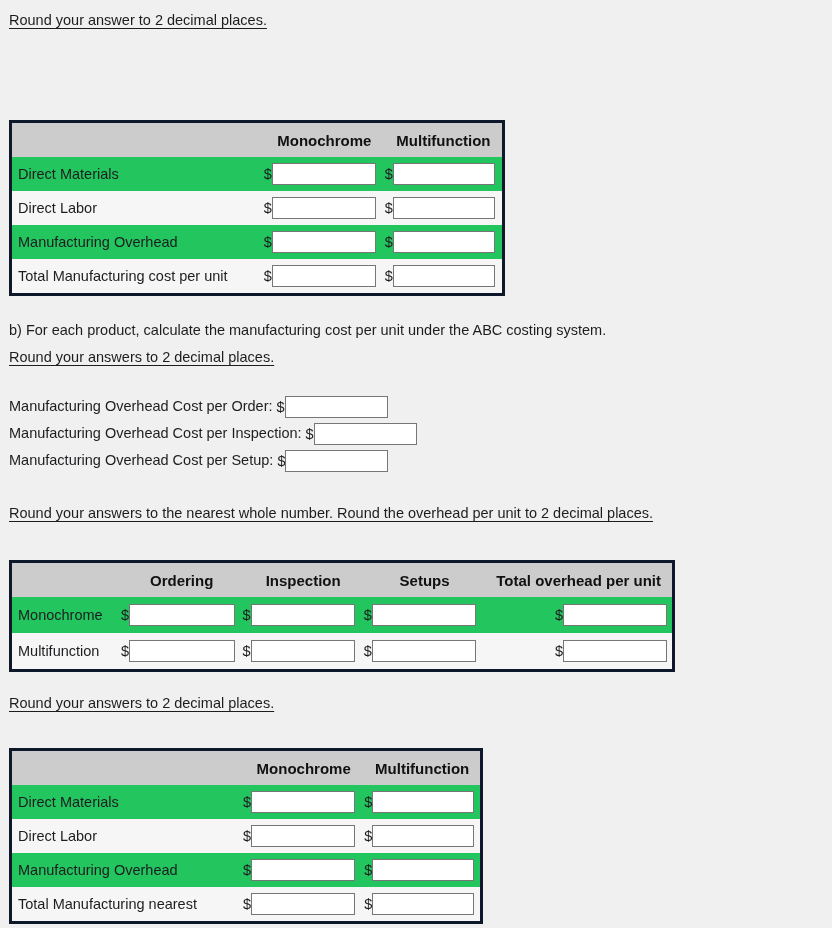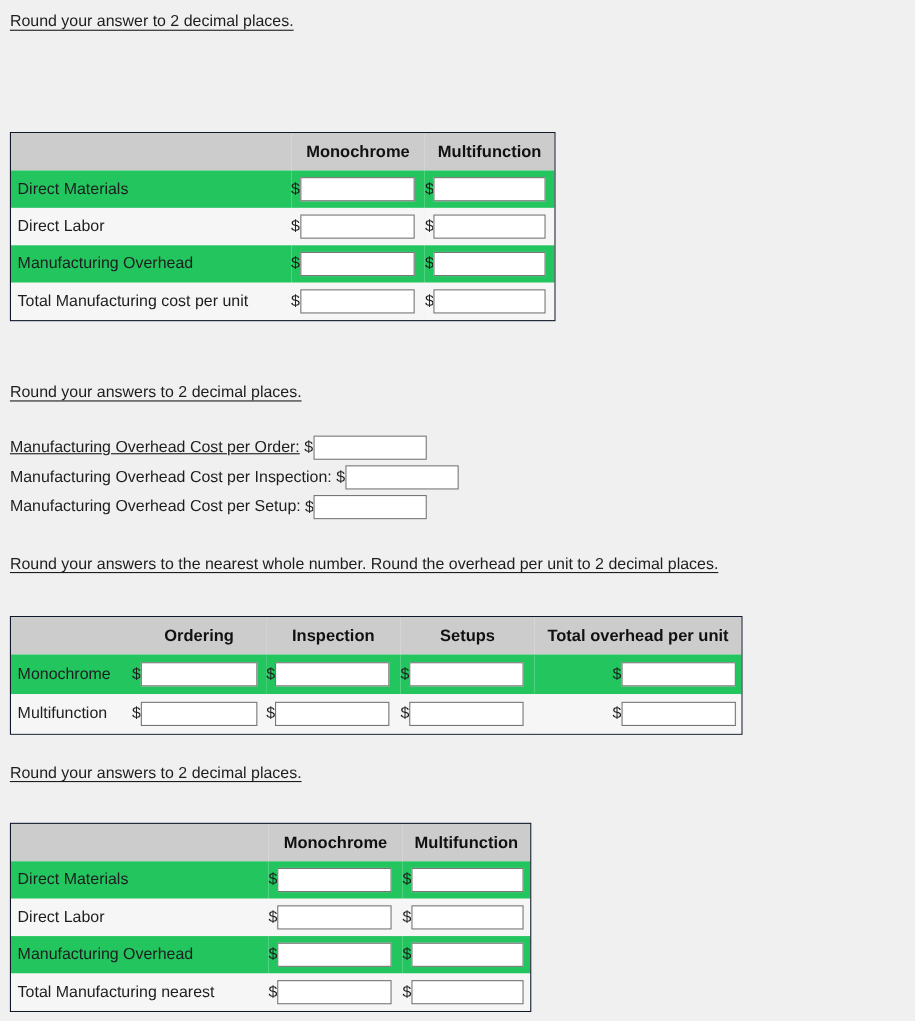--- a/index.html
+++ b/index.html
@@ -53,21 +53,21 @@
     vertical-align: middle;
     font-size: 14.5px;
     line-height: 22px;
     color: #1d1d1f;
   }
 
   
   .tbl {
     position: absolute;
     box-sizing: border-box;
-    border: 1px solid #0f172a;
+    border: 3px solid #0f172a;
     background: #f3f3f3;
     border-collapse: collapse;
     overflow: hidden;
   }
   .tbl table {
     border-collapse: collapse;
     border-spacing: 0;
     width: 100%;
   }
   .tbl th, .tbl td {
@@ -141,23 +141,24 @@
         </tr>
         <tr class="row-b" style="height:34px;">
           <td class="lbl-cell">Total Manufacturing cost per unit</td>
           <td class="in-cell"><span class="dollar">$</span><input type="text" class="tbox" style="width: 104px;" value=""></td>
           <td class="in-cell"><span class="dollar">$</span><input type="text" class="tbox" style="width: 102px;" value=""></td>
         </tr>
       </tbody>
     </table>
   </div>
 
+  <div class="line" style="left:9px; top:323px;">b) For each product, calculate the manufacturing cost per unit under the ABC costing system.</div>
   <div class="line underlined" style="left:9px; top:350px;">Round your answers to 2 decimal places.</div>
 
-  <div class="line" style="left:9px; top:396px;text-decoration:underline;">
+  <div class="line" style="left:9px; top:396px;">
     <span>Manufacturing Overhead Cost per Order:</span><span class="dollar" style="margin-left:4px;">$</span><input type="text" class="tbox" style="width: 103px;" value="">
   </div>
 
   <div class="line" style="left:9px; top:423px;">
     <span>Manufacturing Overhead Cost per Inspection:</span><span class="dollar" style="margin-left:4px;">$</span><input type="text" class="tbox" style="width: 103px;" value="">
   </div>
 
   <div class="line" style="left:9px; top:450px;">
     <span>Manufacturing Overhead Cost per Setup:</span><span class="dollar" style="margin-left:4px;">$</span><input type="text" class="tbox" style="width: 103px;" value="">
   </div>

